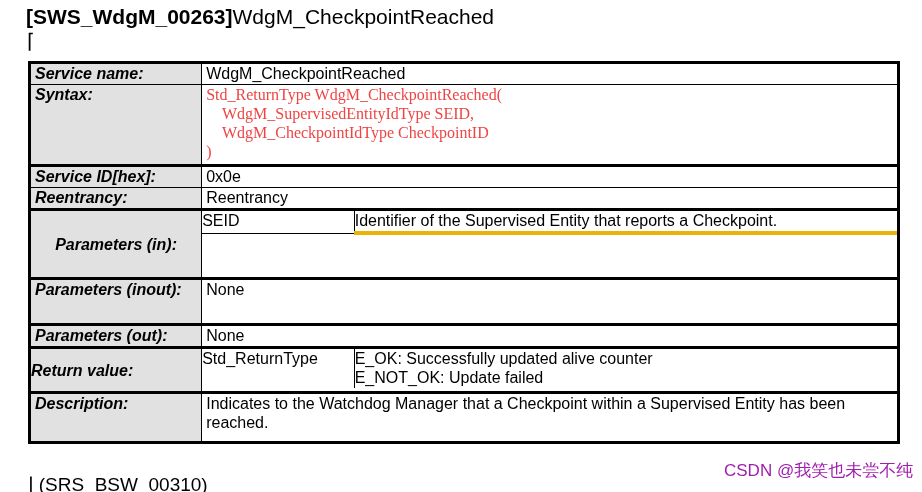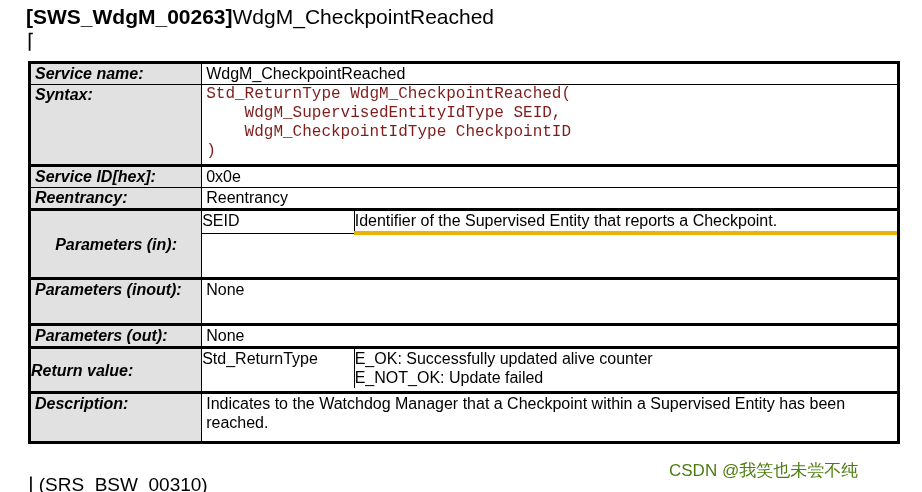--- a/index.html
+++ b/index.html
@@ -68,24 +68,24 @@
     background: #ffffff;
   }
   .lbl {
     background: #e1e1e1 !important;
     font-weight: bold;
     font-style: italic;
     width: 172px;
     white-space: normal;
   }
   .code-cell {
-    font-family: Liberation Mono, monospace;
+    font-family: Liberation Serif, serif;
     font-size: 14.5px;
     line-height: 18px;
-    color: #7f1d1d;
+    color: #ef4444;
     white-space: pre;
     padding-top: 2px;
   }
 
   .h-thick { border-top: 3px solid #000 !important; }
 
   
   .split-row > td { padding: 0 !important; border: 1px solid #000; }
   .split-inner {
     width: 100%;
@@ -108,25 +108,25 @@
     left: 26px;
     top: 474px;
     font-size: 19px;
     line-height: 22px;
     white-space: nowrap;
   }
 
   
   .watermark {
     position: absolute;
-    left: 669px;
+    left: 724px;
     top: 461px;
     font-size: 17px;
     line-height: 20px;
-    color: #4d7c0f;
+    color: #a21caf;
     white-space: nowrap;
     user-select: none;
   }
 </style>
 </head>
 <body>
 
 <div class="page">
 
   <div class="heading">

